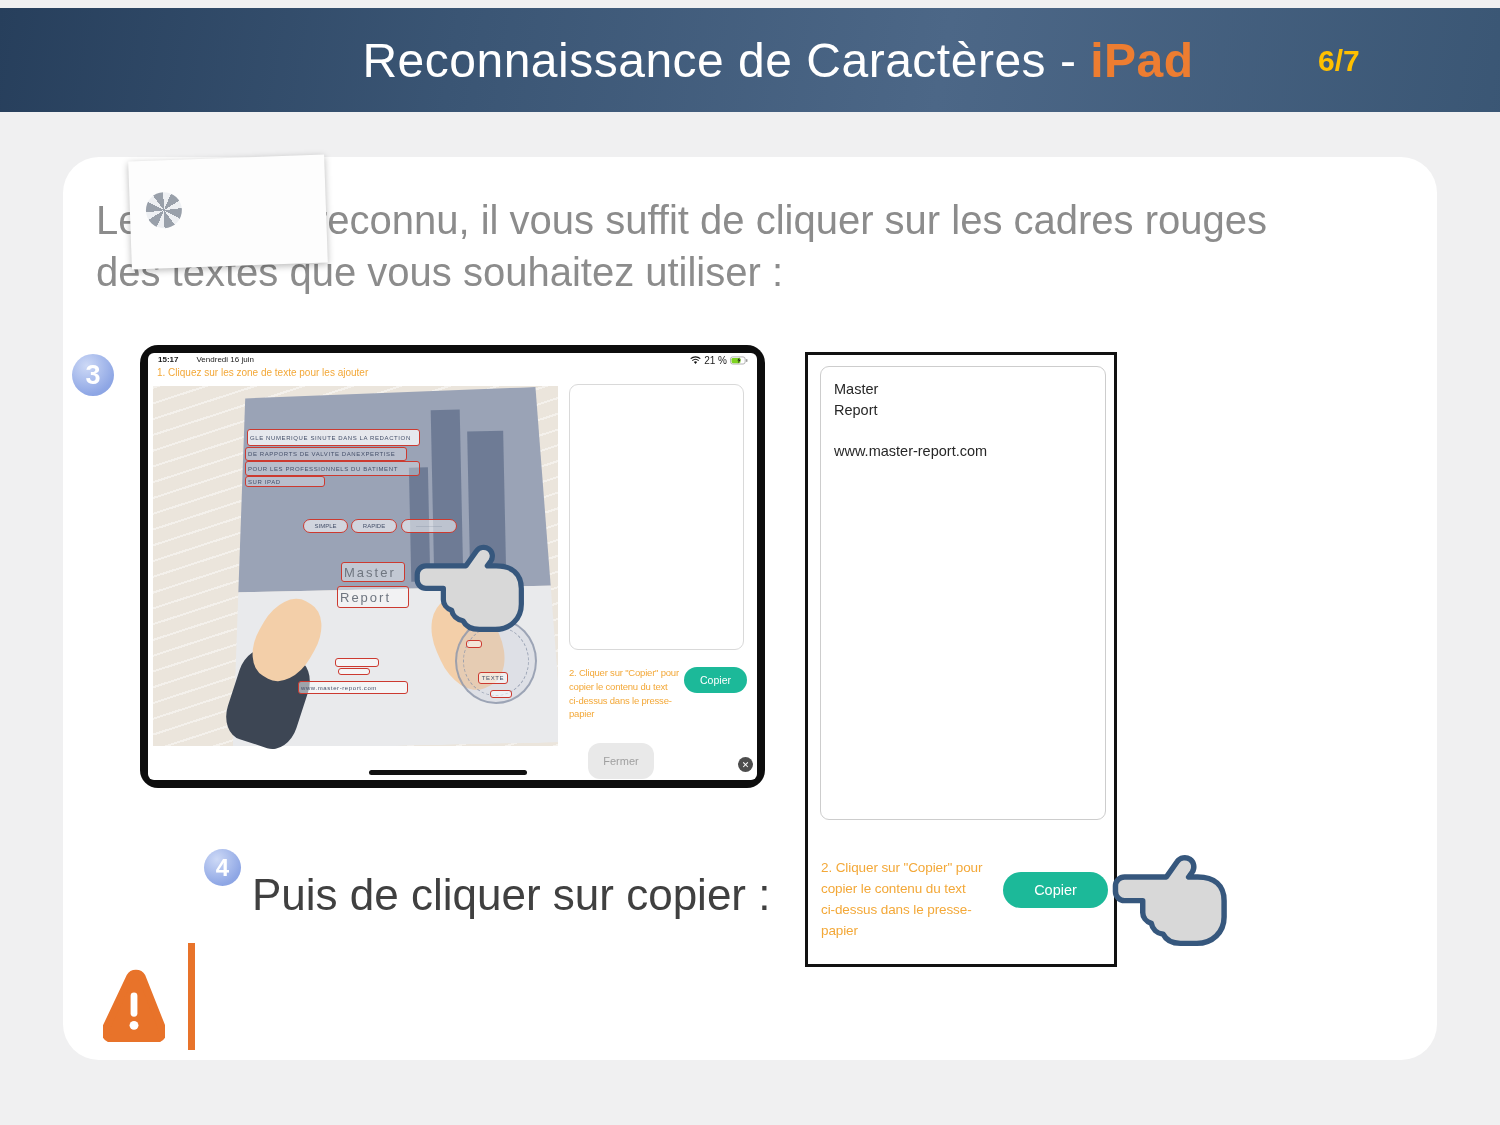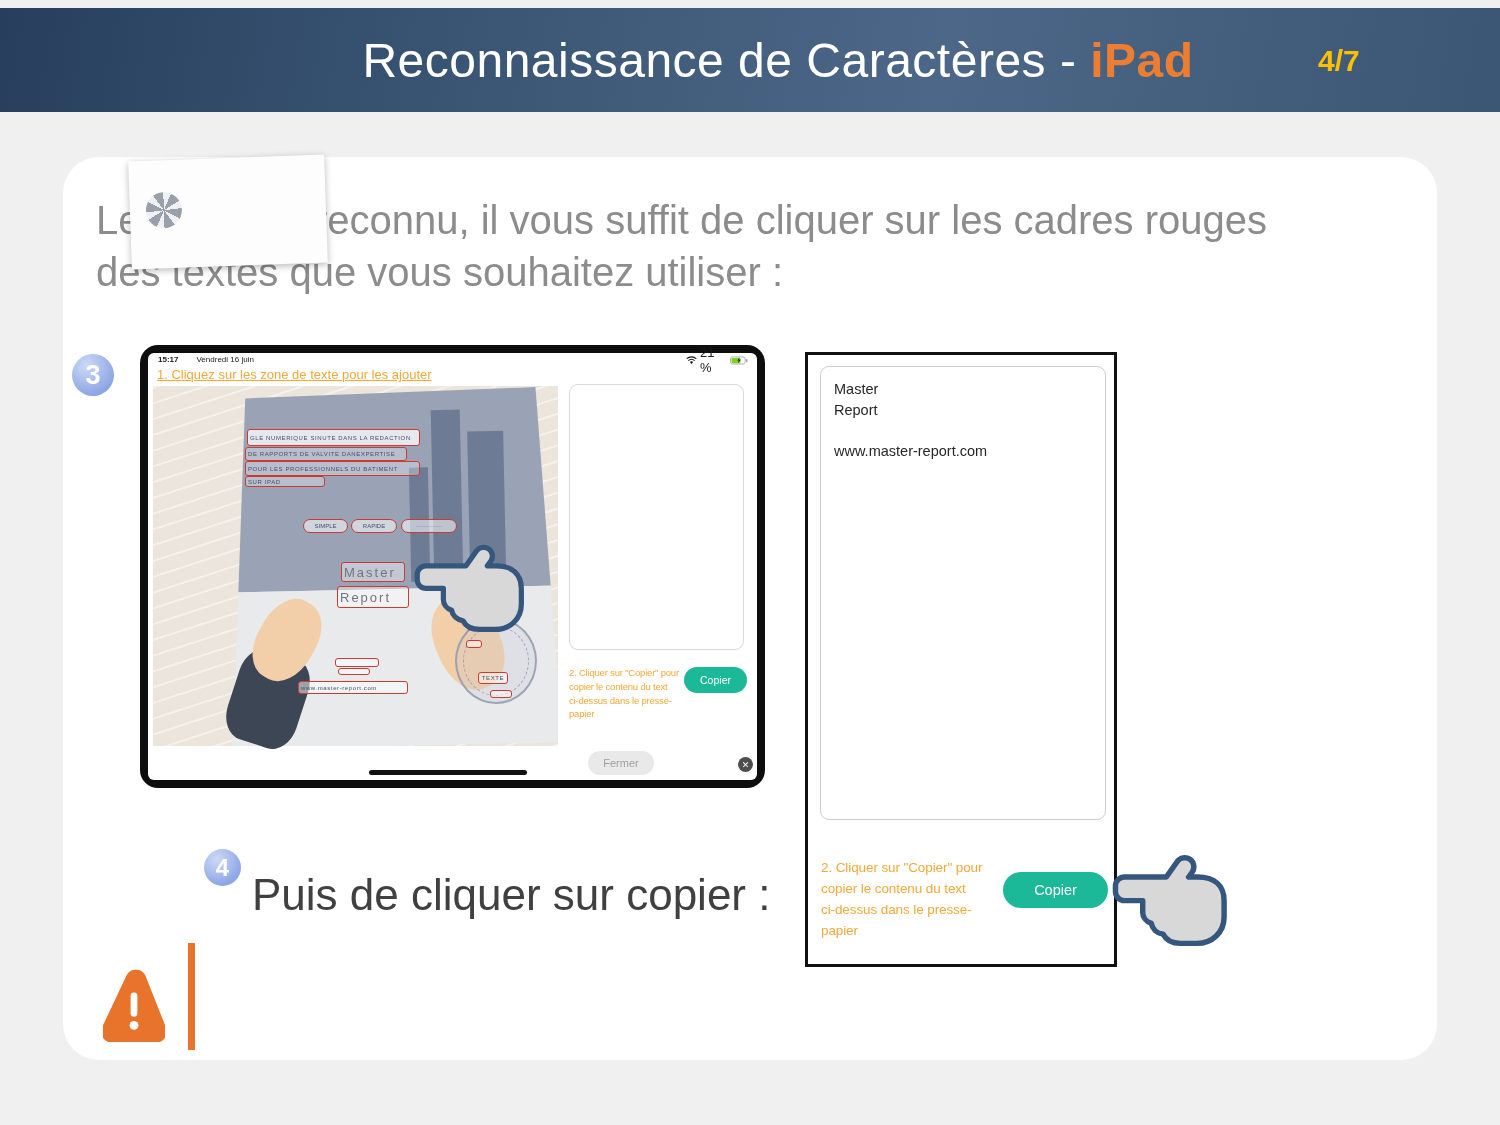--- a/index.html
+++ b/index.html
@@ -24,22 +24,22 @@
   .badge3{left:72px;top:354px;width:42px;height:42px;font-size:27px;}
   .badge4{left:204px;top:849px;width:37px;height:37px;font-size:24px;}
   .step4-label{left:252px;top:843px;font-size:44px;color:#404040;margin-top:27px;}
 
   
   .ipad{left:140px;top:345px;width:625px;height:443px;background:#0d0d0d;border-radius:18px;}
   .screen{left:148px;top:353px;width:609px;height:427px;background:#ffffff;border-radius:6px;}
   .statusbar-left{left:158px;top:355px;font-size:8px;color:#1a1a1a;font-weight:bold;}
   .statusbar-left .date{font-weight:normal;margin-left:18px;}
   .statusbar-right{left:686px;top:354px;width:62px;height:12px;display:flex;align-items:center;justify-content:flex-end;gap:3px;}
-  .battery-pct{font-size:13px;color:#1a1a1a;}
-  .instr1{left:157px;top:367px;font-size:13px;color:#f3a838;text-decoration:underline;}
+  .battery-pct{font-size:10px;color:#1a1a1a;}
+  .instr1{left:157px;top:367px;font-size:10px;color:#f3a838;}
 
   
   .photo{left:153px;top:386px;width:405px;height:360px;overflow:hidden;
          background:#ebe5dc;
          background-image:repeating-linear-gradient(-18deg,rgba(255,255,255,.45) 0 2px,rgba(0,0,0,0) 2px 15px);}
   .brochure{position:absolute;left:76px;top:4px;width:330px;height:356px;transform:rotate(-1.2deg);
             clip-path:polygon(6% 1.5%,94% 0,100% 100%,0 100%);}
   .brochure .top{position:absolute;left:0;top:0;width:100%;height:56%;background:#9aa3b6;}
   .brochure .bot{position:absolute;left:0;top:56%;width:100%;height:44%;background:#e9eaec;}
   .bldg{position:absolute;background:#66748f;opacity:.85;}
@@ -61,22 +61,22 @@
   .tinybox{background:rgba(255,255,255,.5);}
   .stamp{position:absolute;left:302px;top:232px;width:78px;height:82px;border-radius:50%;
          border:2px solid rgba(140,150,170,.8);background:rgba(190,197,212,.25);}
   .stamp:before{content:"";position:absolute;inset:6px;border-radius:50%;border:1px dashed rgba(140,150,170,.8);}
 
   
   .ipad-textbox{left:569px;top:384px;width:173px;height:264px;background:#fff;border:1.5px solid #d9d9d9;border-radius:9px;}
   .instr2-sm{left:569px;top:666px;width:118px;font-size:9.5px;line-height:1.45;color:#f3a838;letter-spacing:-.2px;}
   .btn-teal{background:#1cb999;color:#ffffff;display:flex;align-items:center;justify-content:center;}
   .copier-sm{left:684px;top:667px;width:63px;height:26px;border-radius:13px;font-size:10.5px;}
-  .fermer{left:588px;top:743px;width:66px;height:24px;border-radius:12px;background:#e9e9e9;color:#9f9f9f;
-          font-size:11px;display:flex;align-items:center;justify-content:center;margin-top:8px;}
+  .fermer{left:588px;top:743px;width:66px;height:36px;border-radius:12px;background:#e9e9e9;color:#9f9f9f;
+          font-size:11px;display:flex;align-items:center;justify-content:center;}
   .homebar{left:369px;top:770px;width:158px;height:5px;background:#111;border-radius:3px;}
   .close-dot{left:738px;top:757px;width:15px;height:15px;border-radius:50%;background:#4d4d4d;color:#fff;
              font-size:9px;display:flex;align-items:center;justify-content:center;}
 
   
   .panel{left:805px;top:352px;width:312px;height:615px;background:#fff;border:3px solid #111;box-sizing:border-box;}
   .panel-textbox{left:820px;top:366px;width:284px;height:452px;background:#fff;border:1.5px solid #cdcdcd;border-radius:9px;}
   .panel-text{left:834px;top:379px;font-size:14.5px;line-height:1.45;color:#272727;}
   .panel-url{margin-top:20px;}
   .panel-instr{left:821px;top:858px;width:200px;font-size:13.5px;line-height:1.55;color:#f3a838;letter-spacing:-.1px;}
@@ -91,21 +91,21 @@
   .warn-bar{left:188px;top:943px;width:7px;height:107px;background:#e8732a;}
   .warn-text{left:216px;top:990px;width:1180px;font-size:25px;font-weight:bold;font-style:italic;color:#17365d;}
 </style>
 </head>
 <body>
 
 <div id="stage">
 
   <div class="abs header">
     <div class="title"><span>Reconnaissance de Caractères - </span><span class="accent">iPad</span></div>
-    <div class="page-num">4/7</div>
+    <div class="page-num">6/7</div>
   </div>
 
   <div class="abs card"></div>
 
   <div class="abs intro">Le texte est reconnu, il vous suffit de cliquer sur les cadres rouges des textes que vous souhaitez utiliser :</div>
 
   <div class="abs badge badge3">3</div>
 
   <div class="abs ipad"></div>
   <div class="abs screen"></div>

